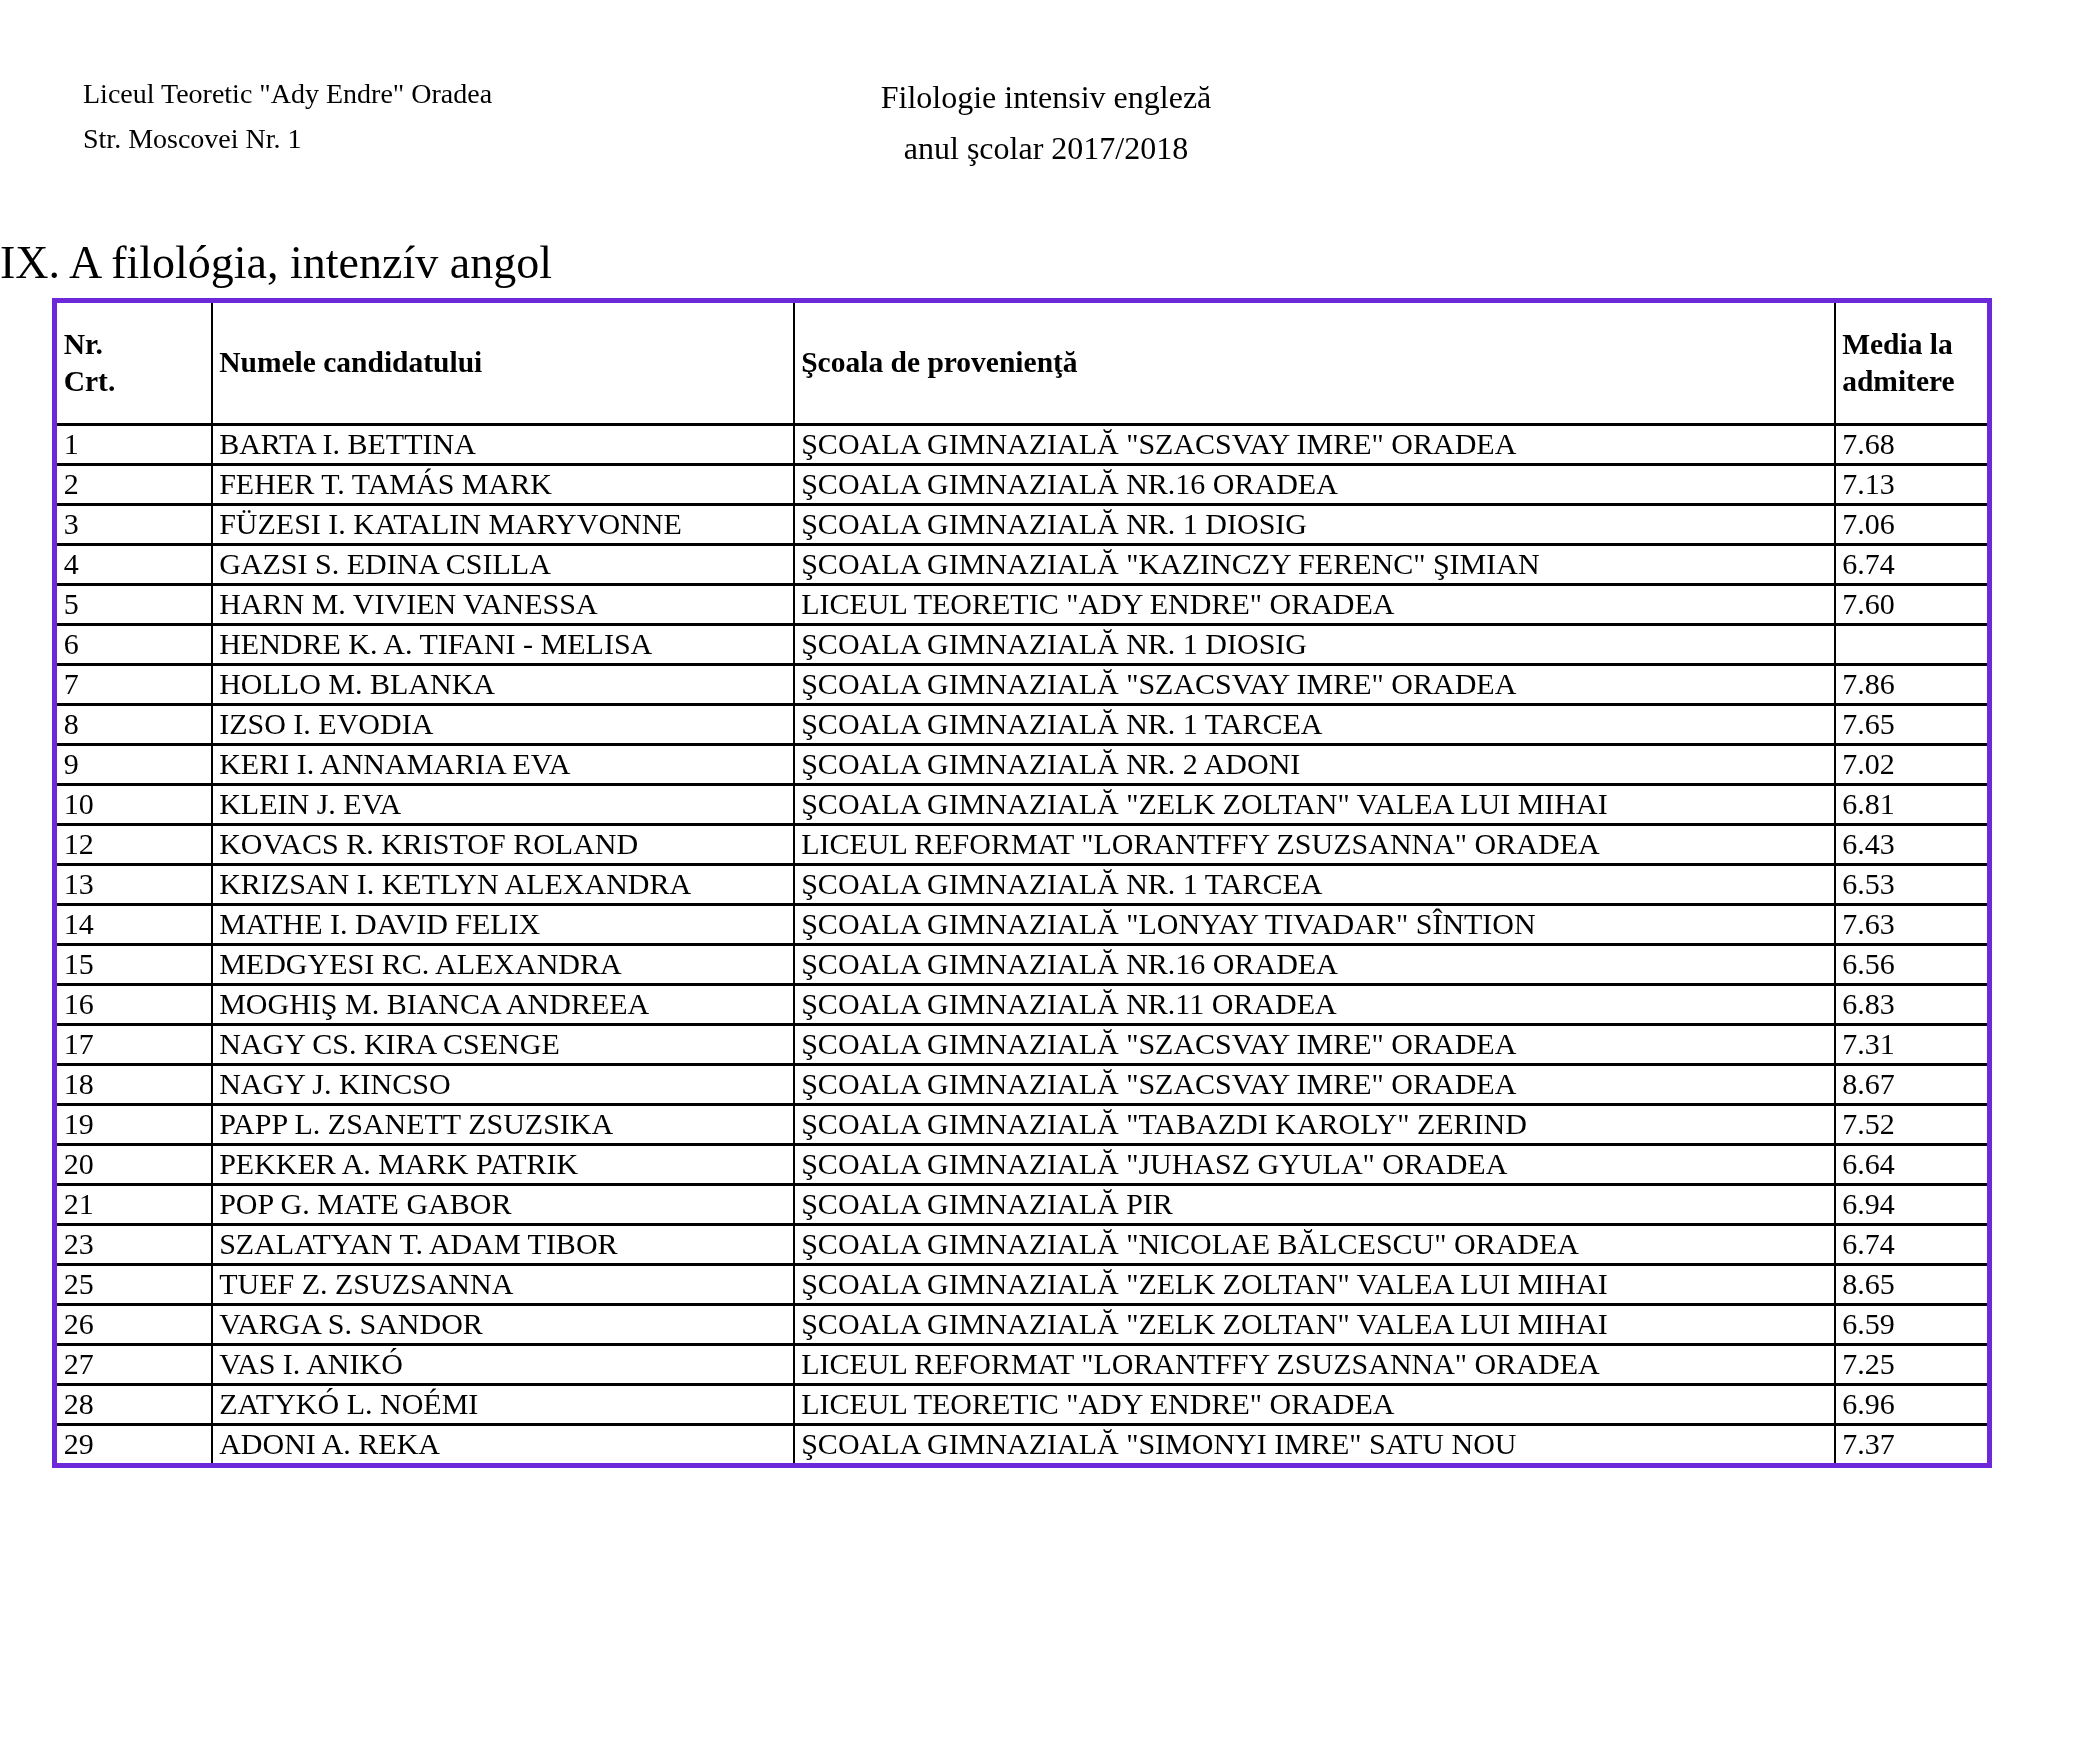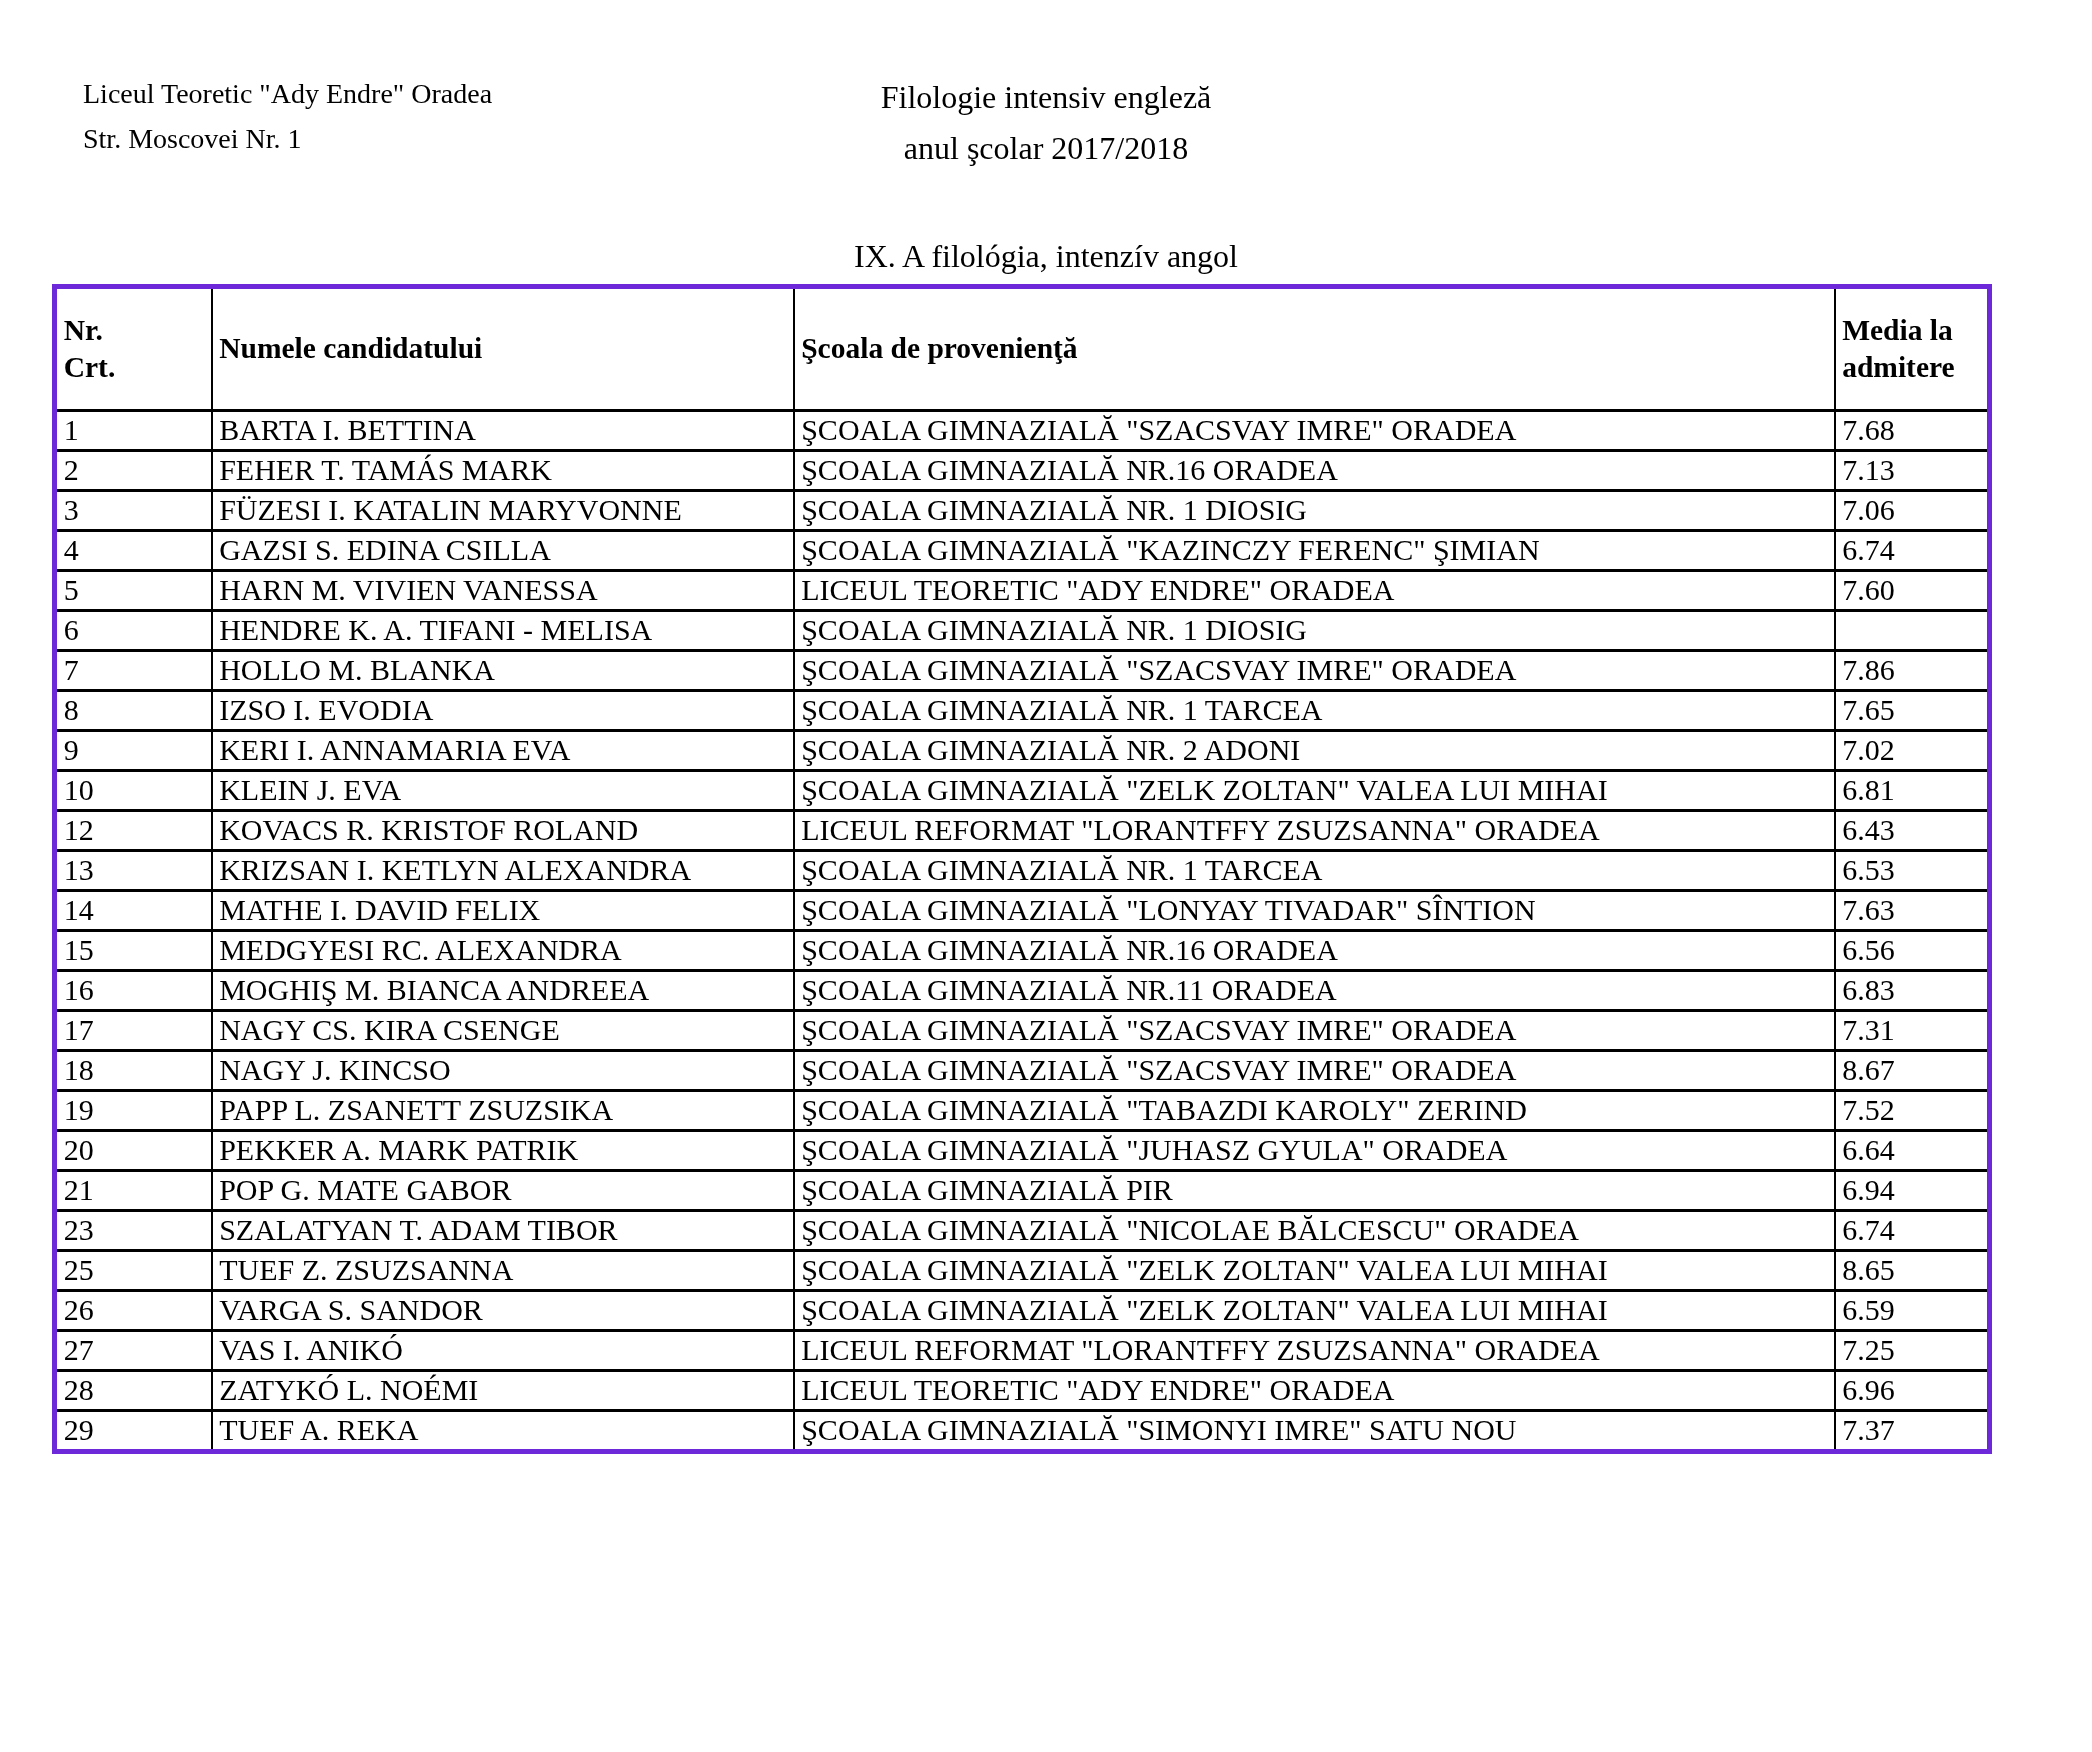--- a/index.html
+++ b/index.html
@@ -27,22 +27,21 @@
     position: absolute;
     left: 0;
     right: 0;
     top: 72px;
     text-align: center;
     font-size: 32px;
     line-height: 1.6;
   }
   .page-title {
     margin-top: 84px;
-    text-align: center;
-    font-size: 32px;
+    font-size: 46px;
     line-height: 1;
   }
   table.results {
     border-collapse: collapse;
     table-layout: fixed;
     margin: 11.8px 0 0 52px;
     width: 1935px;
     border: 5px solid #6d28d9;
   }
   table.results th,
@@ -253,19 +252,19 @@
     <td>7.25</td>
   </tr>
       <tr>
     <td>28</td>
     <td>ZATYKÓ L. NOÉMI</td>
     <td>LICEUL TEORETIC "ADY ENDRE" ORADEA</td>
     <td>6.96</td>
   </tr>
       <tr>
     <td>29</td>
-    <td>TUEF A. REKA</td>
+    <td>ADONI A. REKA</td>
     <td>ŞCOALA GIMNAZIALĂ "SIMONYI IMRE" SATU NOU</td>
     <td>7.37</td>
   </tr>
     </tbody>
 </table>
 
 
 </body></html>

